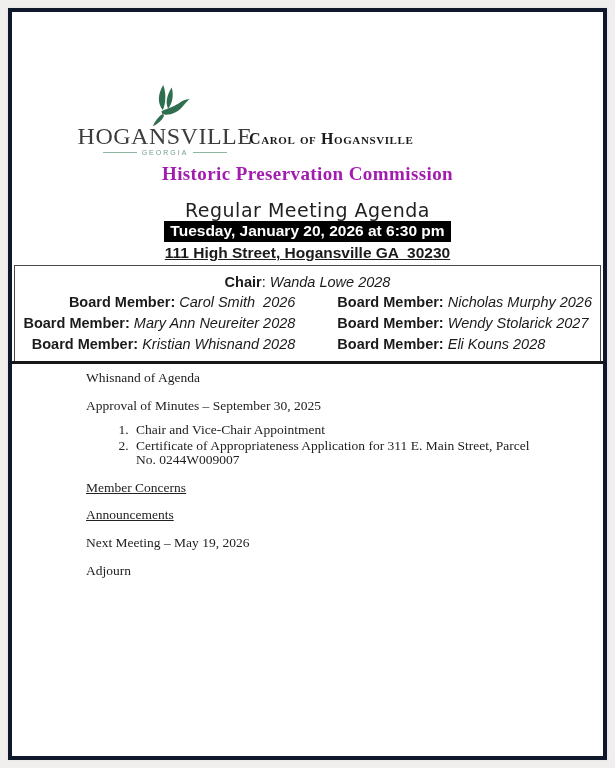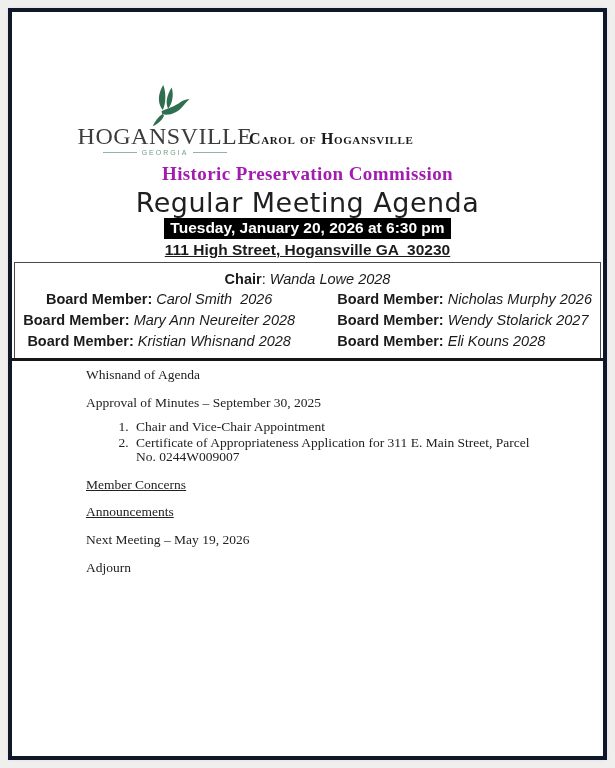--- a/index.html
+++ b/index.html
@@ -72,24 +72,24 @@
     font-weight: 700;
     font-size: 19px;
     letter-spacing: 0.4px;
     color: #a21caf;
     margin-top: 7px;
   }
   .agenda-title {
     text-align: center;
     font-family: "DejaVu Sans", sans-serif;
     font-weight: 400;
-    font-size: 27px;
+    font-size: 19px;
     letter-spacing: 0.5px;
     color: #1f1f1f;
-    margin-top: 2px;
+    margin-top: 14px;
   }
   .date-line { text-align: center; margin-top: 0; }
   .date-highlight {
     display: inline-block;
     background: #000000;
     color: #ffffff;
     font-weight: 700;
     font-size: 15.5px;
     padding: 1px 6px 2px 6px;
     white-space: pre;
@@ -113,21 +113,21 @@
   }
   .chair-line { text-align: center; line-height: 20px; white-space: pre; }
   .bold-label { font-weight: 700; }
   .member-name { font-style: italic; white-space: pre; }
   .board-grid {
     display: grid;
     grid-template-columns: 1fr 1fr;
     row-gap: 1px;
   }
   .board-cell { line-height: 20px; white-space: pre; }
-  .board-cell.left-col { text-align: center; }
+  .board-cell.left-col { text-align: right; }
   .board-cell.right-col { text-align: left; padding-left: 42px; }
   .full-rule {
     width: 100%;
     height: 3px;
     background: #161616;
   }
   
   .agenda-body {
     font-family: "Liberation Serif", serif;
     font-size: 13.5px;

